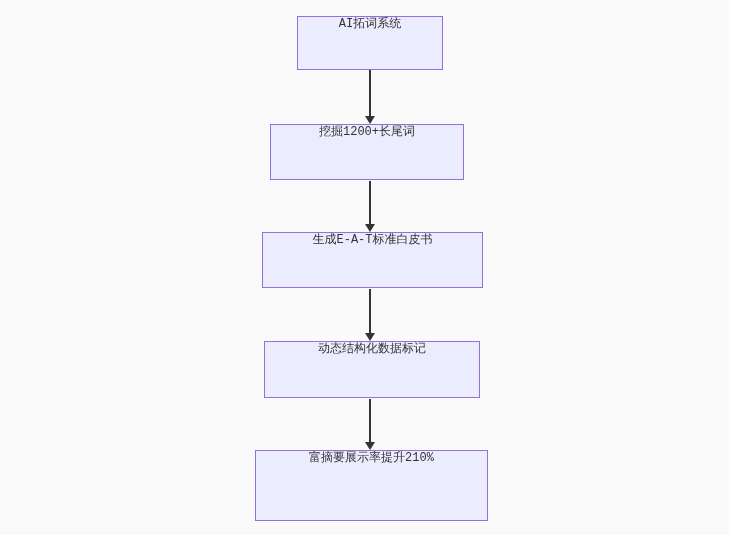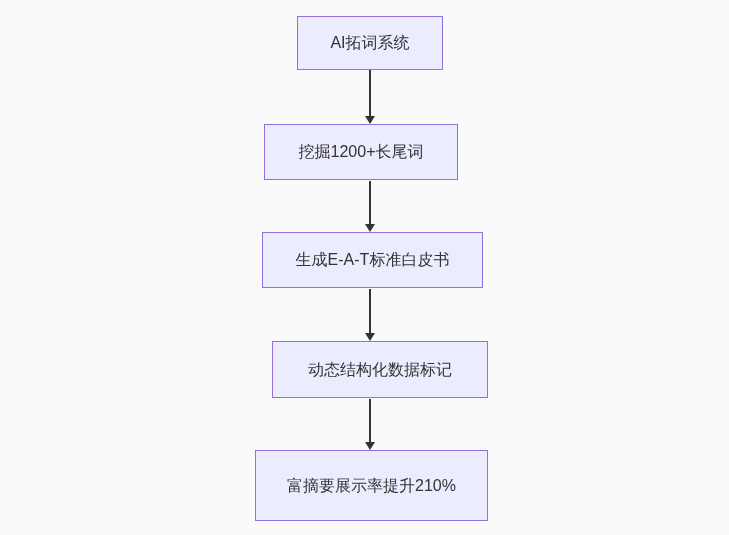--- a/index.html
+++ b/index.html
@@ -18,32 +18,33 @@
     position: relative;
     width: 729px; height: 535px;
     background: var(--bg-color);
     overflow: hidden;
   }
   .node {
     position: absolute;
     background: var(--node-fill);
     border: 1px solid var(--node-border);
     color: var(--text-color);
-    font-size: 16px;
+    font-size: 12px;
     display: flex;
-    align-items: center;
+    align-items: flex-start;
     justify-content: center;
     text-align: center;
     line-height: 1.2;
     white-space: nowrap;
+    font-family: Liberation Mono, monospace;
   }
   #node-1 { left: 297px; top: 16px;  width: 146px; height: 54px; }
-  #node-2 { left: 264px; top: 124px; width: 194px; height: 56px; }
+  #node-2 { left: 270px; top: 124px; width: 194px; height: 56px; }
   #node-3 { left: 262px; top: 232px; width: 221px; height: 56px; }
-  #node-4 { left: 264px; top: 341px; width: 216px; height: 57px; margin-left: 8px; }
+  #node-4 { left: 264px; top: 341px; width: 216px; height: 57px; }
   #node-5 { left: 255px; top: 450px; width: 233px; height: 71px; }
 
   .arrow {
     position: absolute;
     left: 370px;
     width: 0;
   }
   .arrow .line {
     position: absolute;
     left: -1px;

